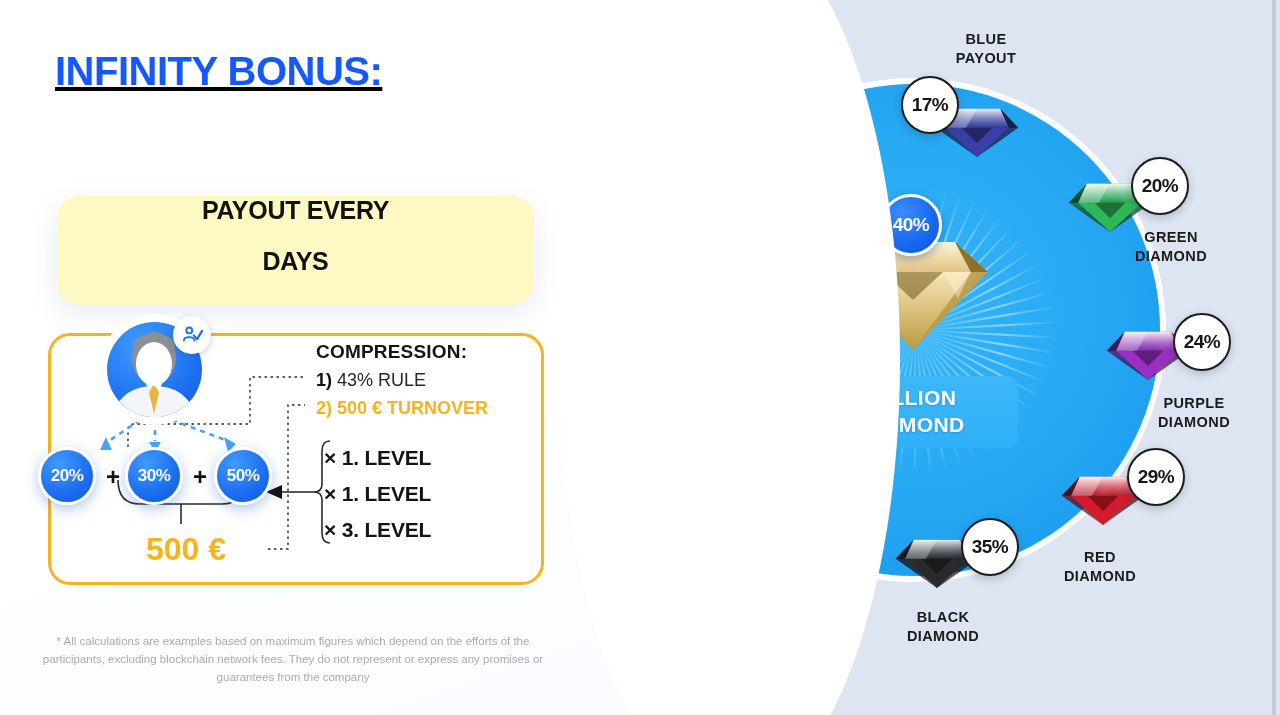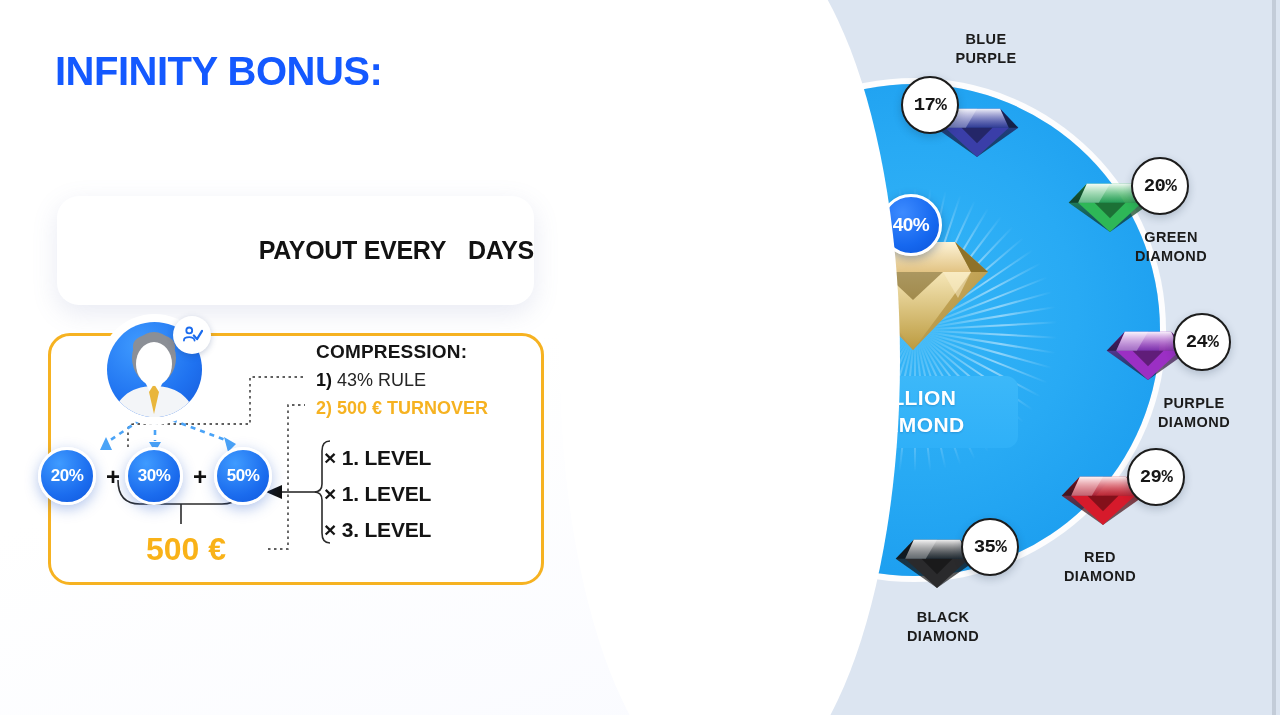--- a/index.html
+++ b/index.html
@@ -49,46 +49,45 @@
 
   
   .node{position:absolute;width:0;height:0;}
   .node .gem{position:absolute;width:96px;height:74px;left:-48px;top:-37px;}
   .node .badge{
     position:absolute;width:58px;height:58px;border-radius:50%;
     background:#ffffff;border:2.5px solid #1c1c1c;box-sizing:border-box;
     display:flex;align-items:center;justify-content:center;
     color:#161616;font-weight:bold;font-size:19px;letter-spacing:-0.5px;
     box-shadow:0 3px 9px rgba(20,40,70,.22);
-    font-family:Liberation Mono, monospace;
   }
   .node .badge.blue{
     background:radial-gradient(circle at 35% 28%,#3d8bff 0%,#1668ef 60%,#0b53d8 100%);
     border:3px solid #ffffff;color:#ffffff;
   }
   .node .cap{
     position:absolute;text-align:center;color:#1b1b1b;font-weight:bold;
     font-size:14.5px;line-height:1.3;letter-spacing:.4px;white-space:pre-line;width:150px;
   }
 
   
   .left-panel{position:absolute;left:0;top:0;width:700px;height:715px;
     background:linear-gradient(160deg,#ffffff 0%,#ffffff 55%,#fafbff 100%);
     border-radius:0 0 0 0;}
   .left-sweep{position:absolute;left:560px;top:-80px;width:340px;height:880px;background:#ffffff;border-radius:50%;}
 
-  .title{position:absolute;left:55px;top:50px;}
+  .title{position:absolute;left:55px;top:50px;text-decoration:underline;}
   .title .l1{font-size:40px;font-weight:bold;color:#1459ff;letter-spacing:-0.5px;line-height:1.06;}
   .title .l2{font-size:40px;font-weight:bold;color:#232323;letter-spacing:-0.5px;line-height:1.06;margin-top:6px;}
 
   .payout-card{
     position:absolute;left:57px;top:196px;width:477px;height:109px;
-    background:#ffffff;border-radius:22px;
+    background:#fef9c3;border-radius:22px;
     box-shadow:0 8px 26px rgba(110,125,180,.16);
-    display:flex;align-items:center;justify-content:flex-end;gap:22px;
+    display:flex;align-items:center;justify-content:flex-start;gap:22px;flex-direction:column;
   }
   .payout-card .txt{font-size:25px;font-weight:bold;color:#121212;letter-spacing:-0.3px;}
   .day-box{
     width:80px;height:78px;border:2.5px solid #3d93f5;border-radius:13px;
     display:flex;align-items:center;justify-content:center;
     color:#4a90e8;font-size:40px;font-weight:normal;
   }
 
   .comp-card{
     position:absolute;left:48px;top:333px;width:490px;height:246px;
@@ -285,21 +284,21 @@
     <polygon points="11,44 85,44 48,78" fill="#3a3ea8"></polygon>
     <polygon points="0,44 21,22 11,44" fill="#000" opacity=".45"></polygon>
     <polygon points="96,44 75,22 85,44" fill="#000" opacity=".45"></polygon>
     <polygon points="30,44 48,62 66,44" fill="#000" opacity=".38"></polygon>
     <polygon points="21,22 48,22 35,44 11,44" fill="#fff" opacity=".30"></polygon>
   </svg></div>
         <div class="badge" style="left: 901px; top: 76px;">
           <span>17%</span>
         </div>
         <div class="cap" style="left: 911px; top: 30px;">BLUE
-PURPLE</div>
+PAYOUT</div>
       </div>
       <div class="node">
         <div class="gem" style="left: 1062px; top: 158px;"><svg viewBox="-4 -8 104 86" width="96" height="74">
 
   <defs>
     <linearGradient id="t2" x1="0" y1="0" x2="0" y2="1">
       <stop offset="0%" stop-color="#ffffff" stop-opacity=".92"></stop>
       <stop offset="100%" stop-color="#2eb757" stop-opacity=".55"></stop>
     </linearGradient>
     <linearGradient id="b2" x1="0" y1="0" x2="0" y2="1">
@@ -577,13 +576,14 @@
     <span>2)</span>
     <span>500 € TURNOVER</span>
   </div>
 
   <div class="levels">
     <div>× 1. LEVEL</div>
     <div>× 1. LEVEL</div>
     <div>× 3. LEVEL</div>
   </div>
 
+  <div class="footnote">* All calculations are examples based on maximum figures which depend on the efforts of the participants, excluding blockchain network fees. They do not represent or express any promises or guarantees from the company</div>
 </div>
 
 </body></html>

